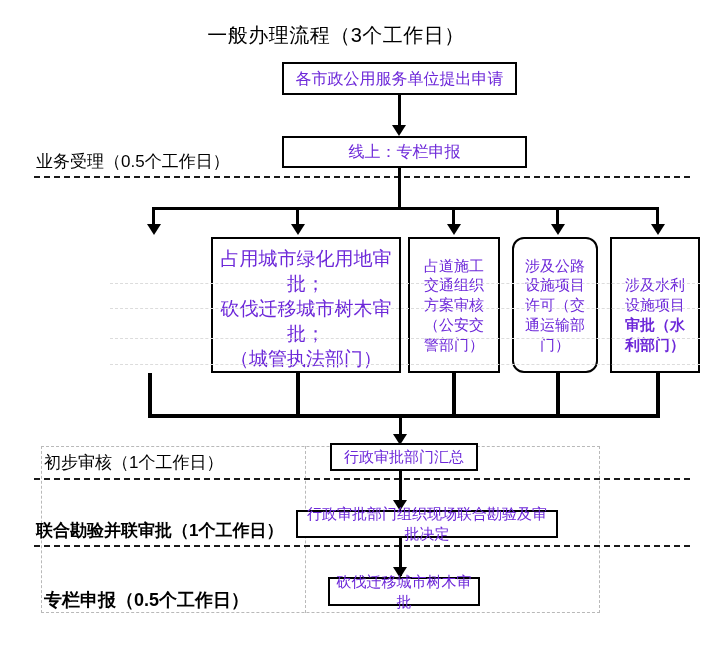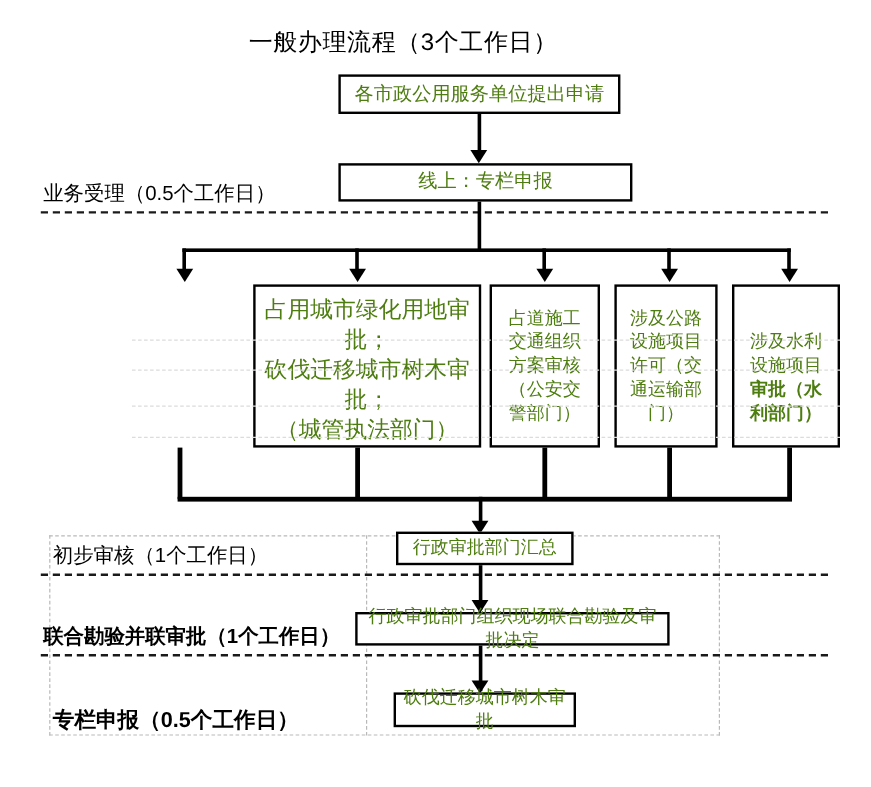--- a/index.html
+++ b/index.html
@@ -43,21 +43,21 @@
   
   .node {
     position: absolute;
     box-sizing: border-box;
     border: 2px solid #000;
     background: #fff;
     display: flex;
     align-items: center;
     justify-content: center;
     text-align: center;
-    color: #4d7c0f;
+    color: #6d28d9;
     line-height: 1.32;
   }
   .node .txt {
     display: block;
     padding: 0 4px;
     white-space: pre-line;
   }
   .node.single { font-size: 16px; }
   .node.multi  { font-size: 19px; }
   .node.multi.narrow { font-size: 15px; }
@@ -157,21 +157,21 @@
   </div>
 
   <div class="node multi narrow" style="left:408px; top:237px; width:92px; height:136px;">
     <span class="txt">占道施工
 交通组织
 方案审核
 （公安交
 警部门）</span>
   </div>
 
-  <div class="node multi narrow" style="left:512px; top:237px; width:86px; height:136px;">
+  <div class="node multi narrow" style="left:512px; top:237px; width:86px; height:136px;border-radius:12px;">
     <span class="txt">涉及公路
 设施项目
 许可（交
 通运输部
 门）</span>
   </div>
 
   <div class="node multi narrow" style="left:610px; top:237px; width:90px; height:136px;">
     <span class="txt">
       <span>涉及水利

